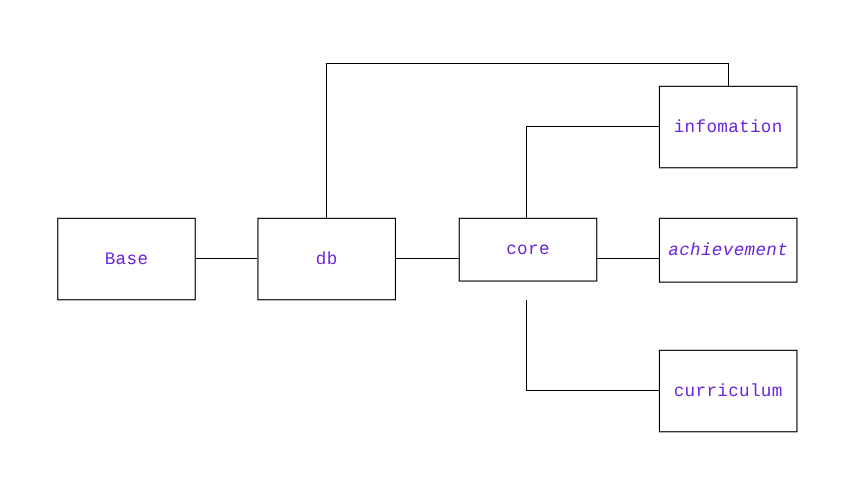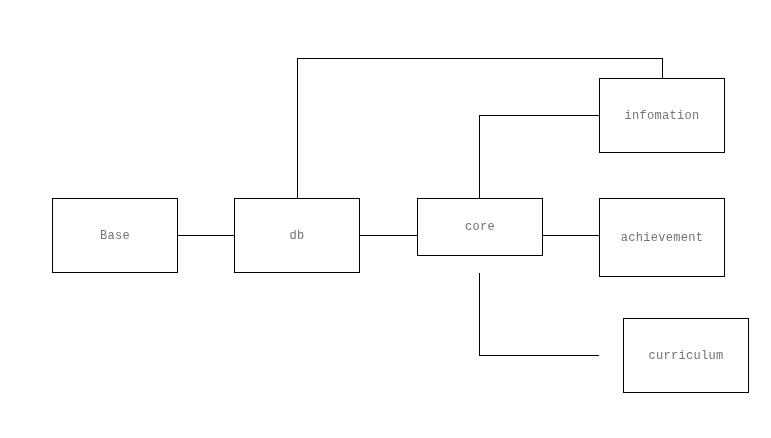--- a/index.html
+++ b/index.html
@@ -27,31 +27,31 @@
   }
   .node {
     position: absolute;
     border: 1px solid #000000;
     background: #ffffff;
     display: flex;
     align-items: center;
     justify-content: center;
   }
   .node span {
-    font-size: 12px;
-    color: #737373;
+    font-size: 16px;
+    color: #6d28d9;
     letter-spacing: 0.3px;
     white-space: nowrap;
   }
   .node-base        { left: 52px;  top: 198px; width: 126px; height: 75px; }
   .node-db          { left: 234px; top: 198px; width: 126px; height: 75px; }
   .node-core        { left: 417px; top: 198px; width: 126px; height: 58px; }
   .node-infomation  { left: 599px; top: 78px;  width: 126px; height: 75px; }
-  .node-achievement { left: 599px; top: 198px; width: 126px; height: 79px; }
-  .node-curriculum  { left: 599px; top: 318px; width: 126px; height: 75px; margin-left: 24px; }
+  .node-achievement { left: 599px; top: 198px; width: 126px; height: 59px; font-style: italic; }
+  .node-curriculum  { left: 599px; top: 318px; width: 126px; height: 75px; }
 </style>
 </head>
 <body>
 
 <div class="canvas">
 
   <svg class="edges" viewBox="0 0 771 438" xmlns="http://www.w3.org/2000/svg">
 
     <polyline points="178,235 234,235"></polyline>
 

